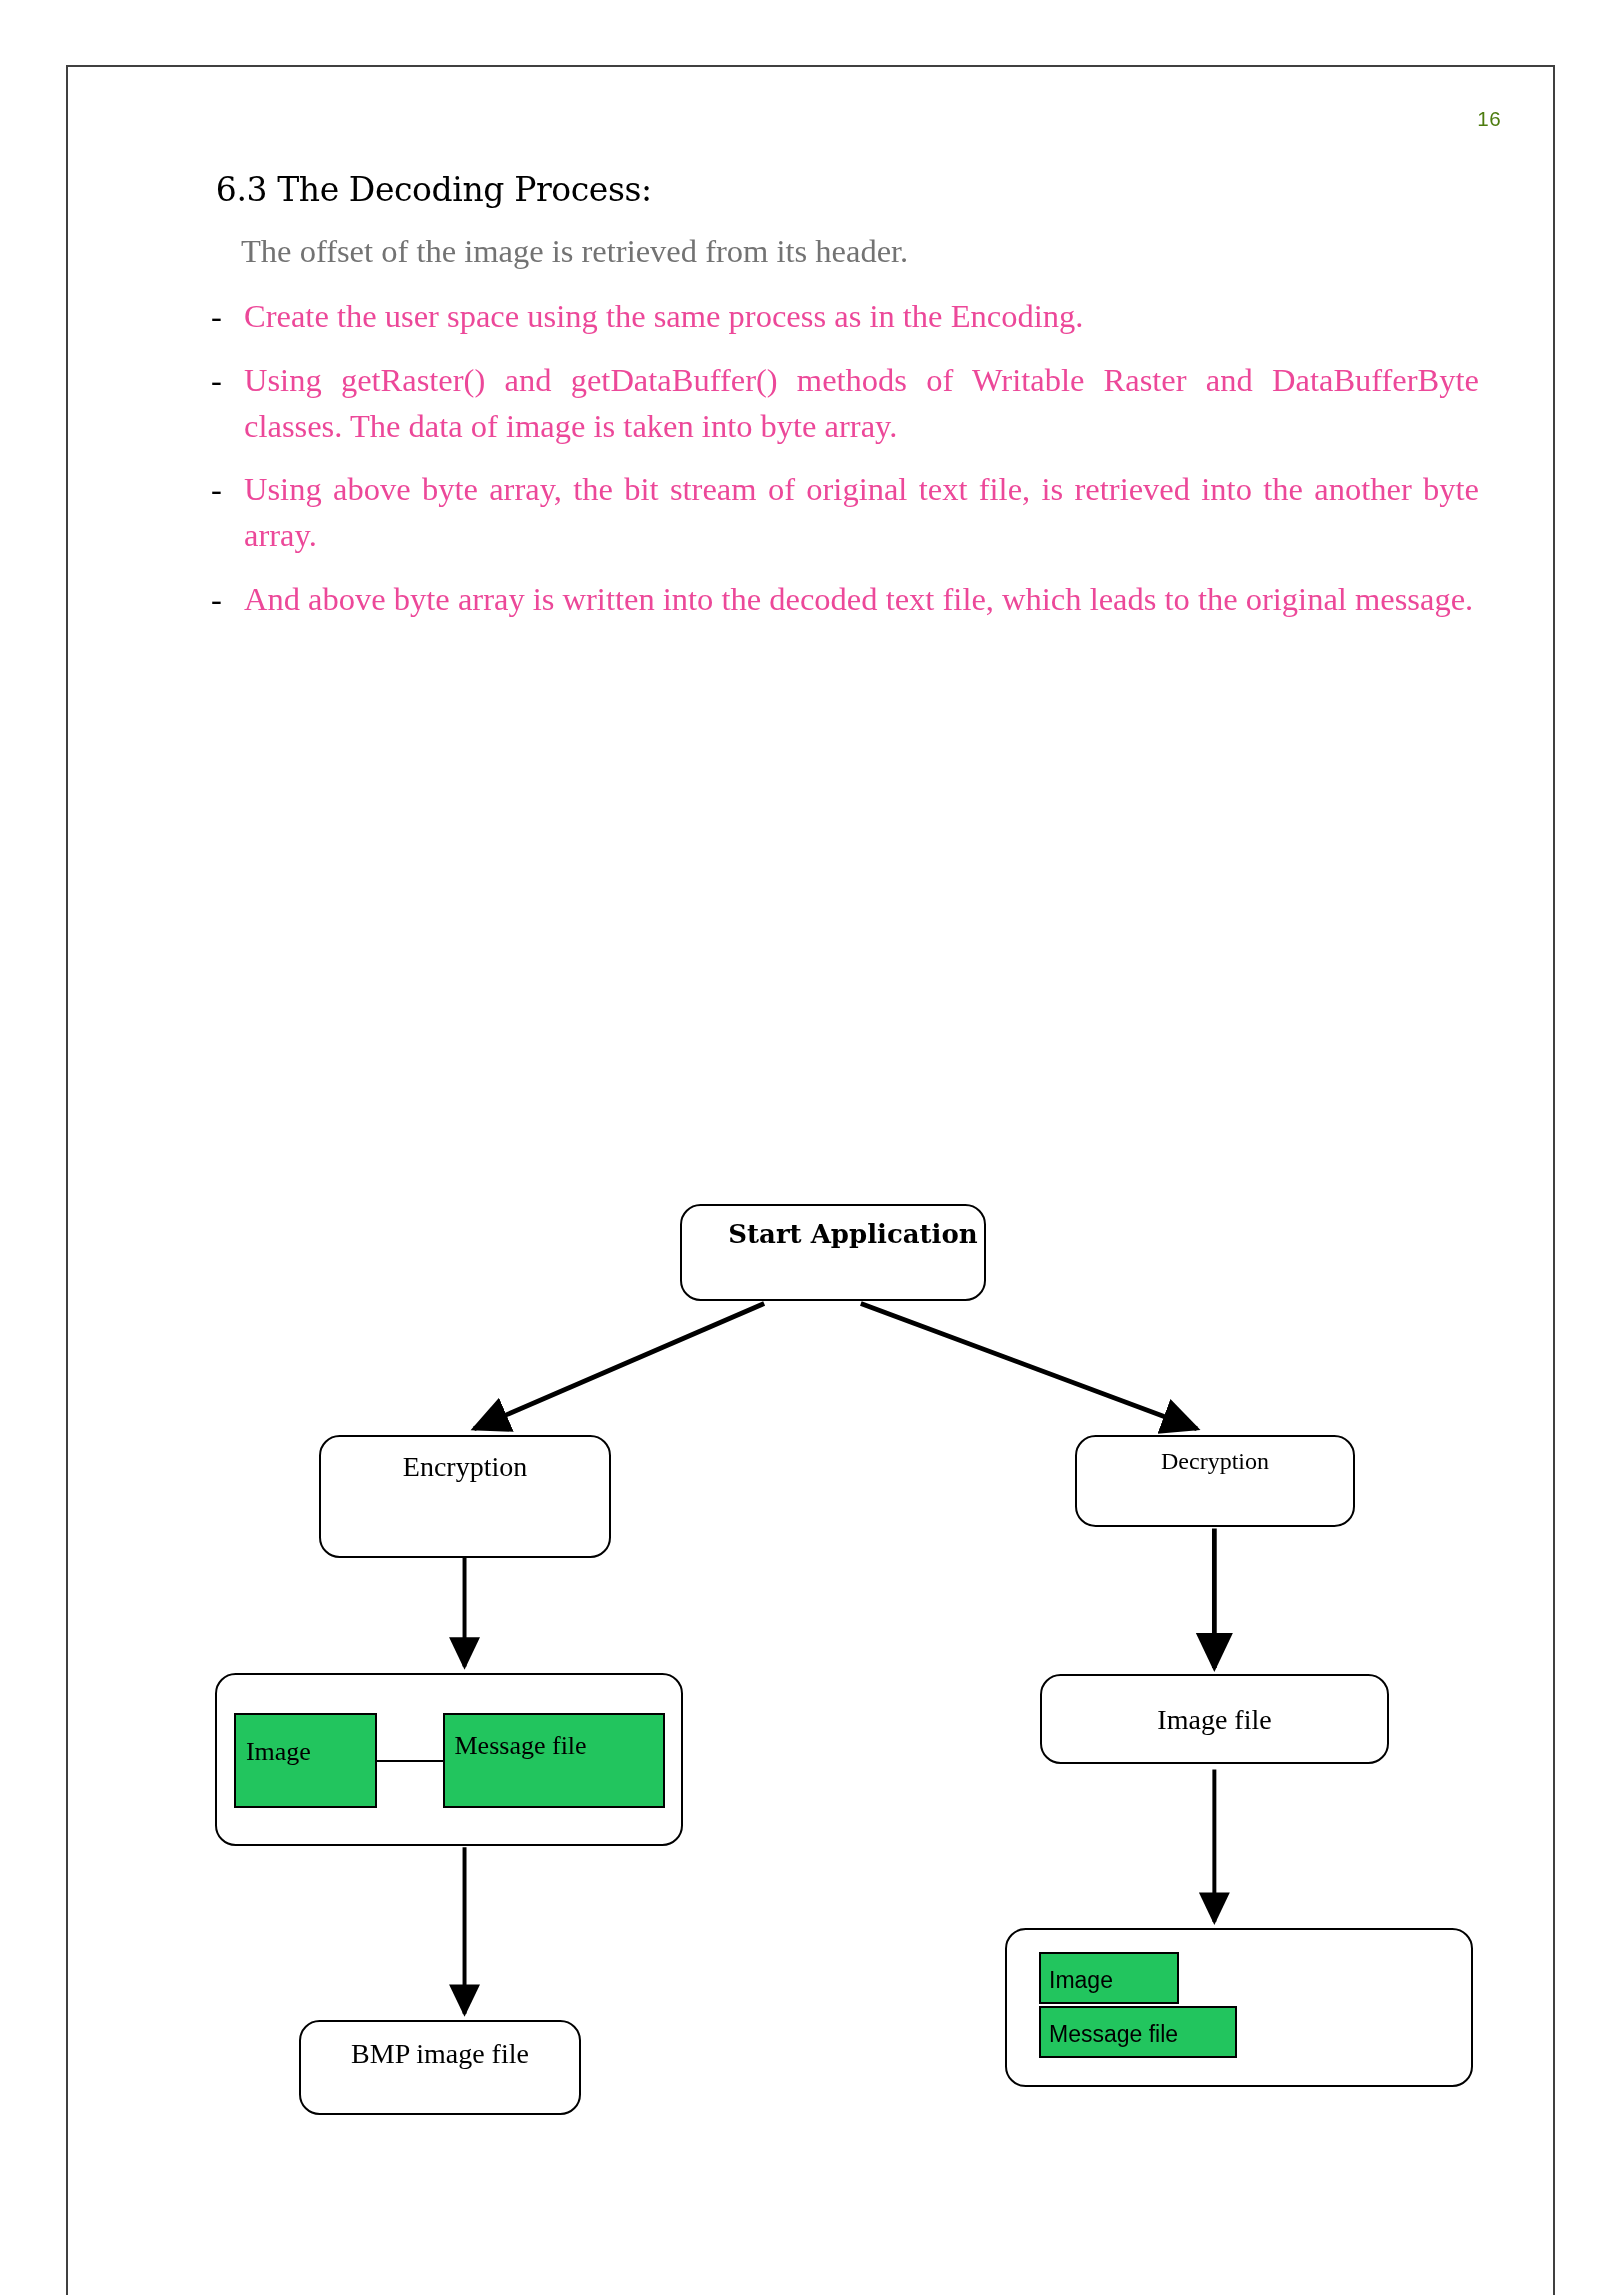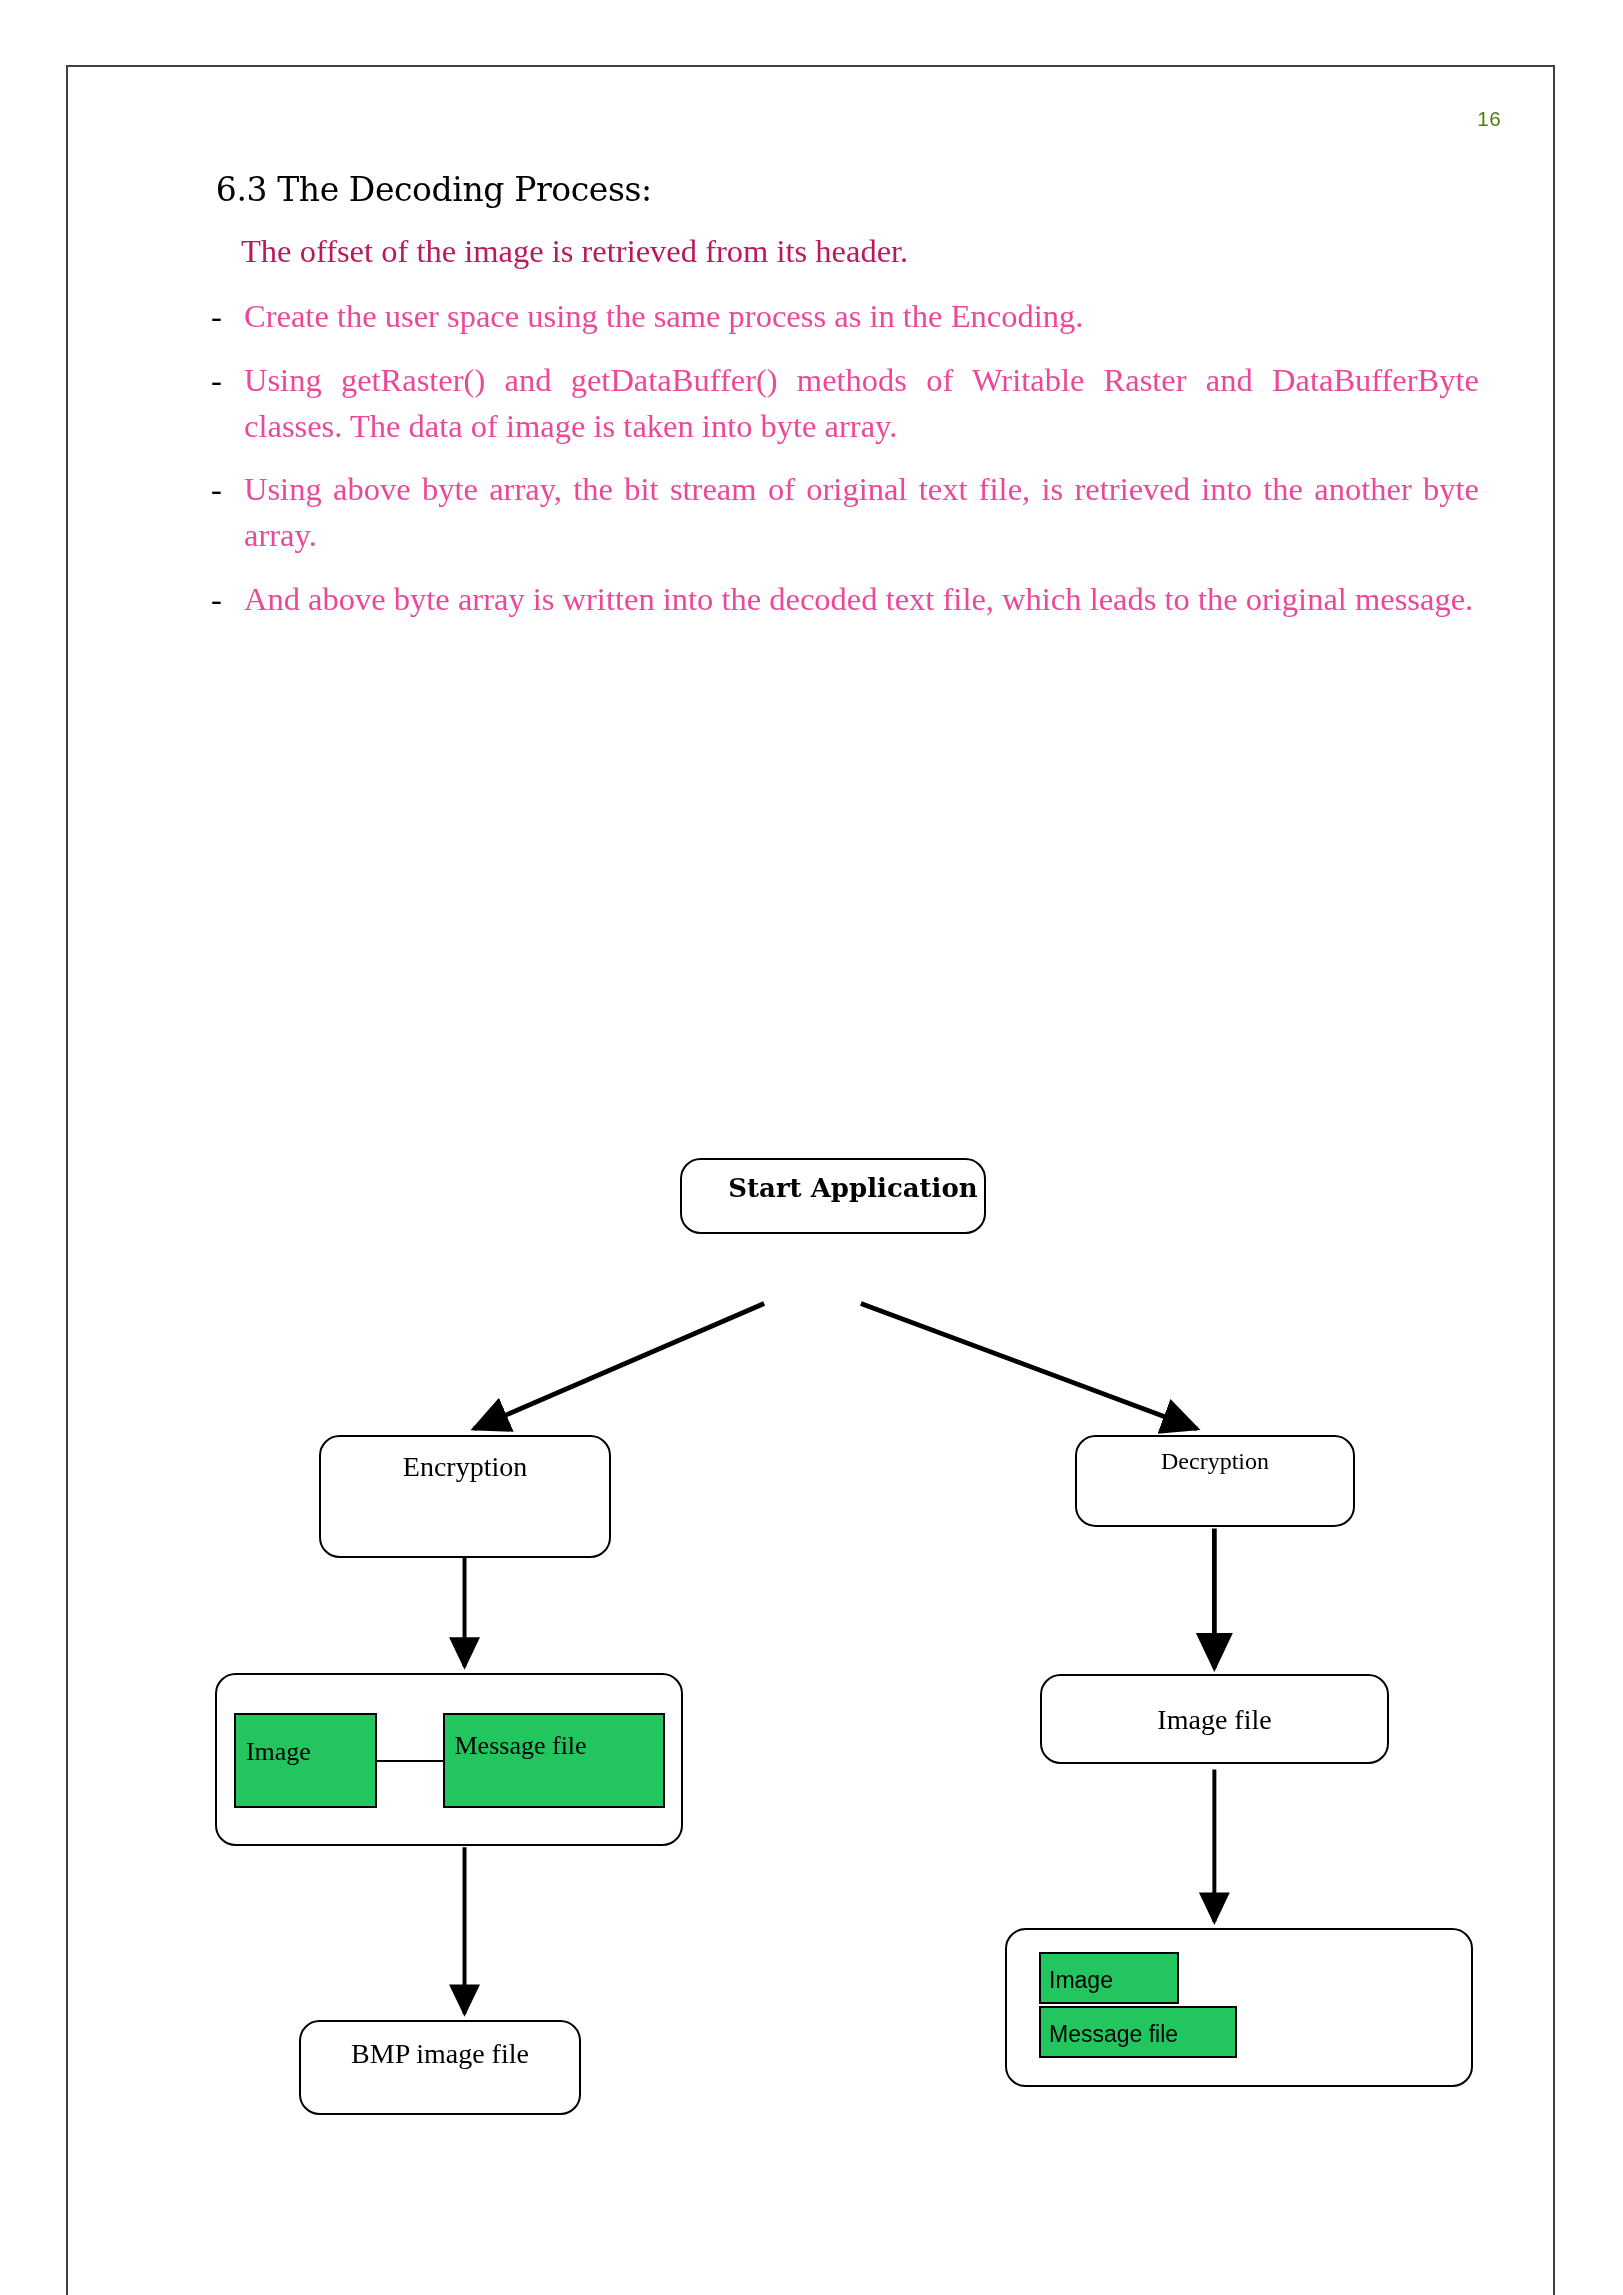--- a/index.html
+++ b/index.html
@@ -53,21 +53,21 @@
     font-size: 33px;
     color: #000000;
     letter-spacing: -0.4px;
     margin: 0 0 20.6px 0;
     padding-left: 4.8px;
   }
 
   .lead-line {
     font-size: 32.5px;
     line-height: 1.32;
-    color: #be185d;
+    color: #737373;
     margin: 0 0 20.6px 0;
     padding-left: 30px;
   }
 
   .bullet-row {
     display: flex;
     margin-bottom: 17.4px;
   }
   .bullet-dash {
     width: 33px;
@@ -107,23 +107,23 @@
     background: #ffffff;
     display: flex;
     align-items: center;
     justify-content: center;
     color: #000000;
   }
   .node.rounded { border-radius: 20.6px; }
 
   .node-start {
     left: 612px;  
-    top: 1091px;  
+    top: 1137px;  
     width: 306px;
-    height: 76px;
+    height: 97px;
     font-family: "DejaVu Serif", "Liberation Serif", serif;
     font-weight: bold;
     font-size: 26px;
     align-items: flex-start;
     padding-top: 12.7px;
     padding-left: 40px;
   }
 
   .node-encryption {
     left: 251px;   

